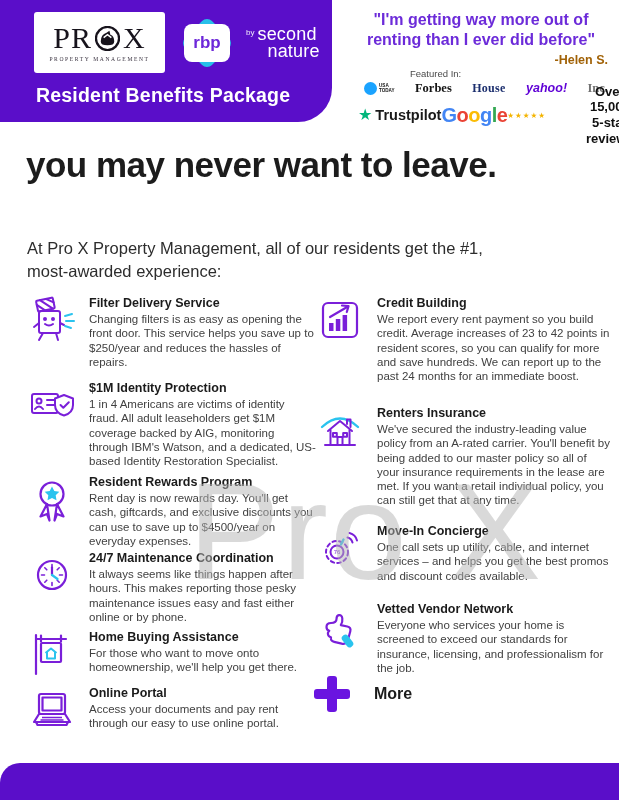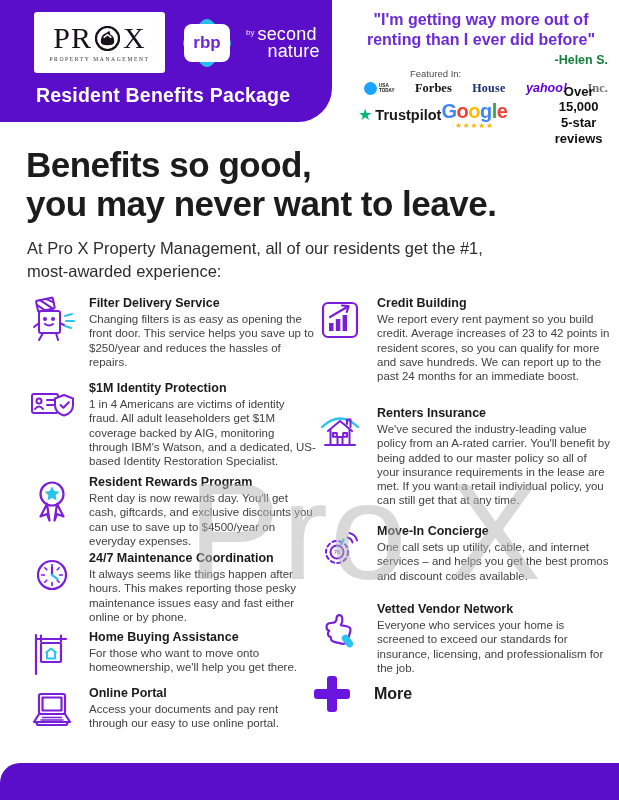--- a/index.html
+++ b/index.html
@@ -55,41 +55,41 @@
     color:#ffffff; font-weight:bold; font-size:19.5px; letter-spacing:.2px;
   }
 
   
   .quote {
     left:352px; top:10px; width:258px; text-align:center;
     color:#6c2bd9; font-weight:bold; font-size:16px; line-height:1.28;
   }
   .quote-author {
     left:352px; top:53px; width:256px; text-align:right;
-    color:#15803d; font-weight:bold; font-size:12.5px;
+    color:#a16207; font-weight:bold; font-size:12.5px;
   }
   .featured-label { left:366px; top:68px; font-size:9.5px; color:#4a4a4a;padding-left:44px; }
   .logos-row {
     left:364px; top:79px; width:244px; height:18px;
     display:flex; align-items:center; justify-content:space-between;
   }
   .usat { display:flex; align-items:center; gap:2px; }
   .usat-dot { width:13px; height:13px; border-radius:50%; background:#1aa3ff; display:inline-block; }
   .usat-txt { display:flex; flex-direction:column; font-size:4.6px; font-weight:bold; color:#111; line-height:1.1; }
   .forbes { font-family:"Liberation Serif","DejaVu Serif",serif; font-weight:bold; font-size:12.5px; color:#141414; }
   .house  { font-family:"Liberation Serif","DejaVu Serif",serif; font-weight:bold; font-size:12px; color:#1c2f6e; letter-spacing:.3px; }
   .yahoo  { font-weight:bold; font-size:12.5px; color:#5f01d6; font-style:italic; }
   .inc    { font-family:"Liberation Serif","DejaVu Serif",serif; font-weight:bold; font-size:12.5px; color:#737373; }
   .reviews-row {
     left:358px; top:99px; width:252px; height:32px;
     display:flex; align-items:center; justify-content:space-between;
   }
   .trustpilot { display:flex; align-items:center; gap:3px; font-size:14.5px; font-weight:600; color:#191919; }
   .tp-star { color:#00b67a; font-size:16px; line-height:1; }
-  .google { display:flex; flex-direction:column; align-items:center; line-height:1; }
+  .google { display:flex; flex-direction:row; align-items:center; line-height:1; }
   .gword { font-size:20px; font-weight:bold; letter-spacing:-.5px; }
   .g-blue{color:#4285F4}.g-red{color:#EA4335}.g-yellow{color:#FBBC05}.g-green{color:#34A853}
   .gstars { font-size:7.5px; color:#f4b400; letter-spacing:1px; margin-top:1px; }
   .review-count { font-size:13px; font-weight:bold; color:#101010; text-align:center; line-height:1.2;margin-left:40px; }
 
   
   .hero-title {
     left:26px; top:146px; width:580px;
     font-size:35px; font-weight:800; color:#1c1c1c; line-height:1.1; letter-spacing:-.5px;
   }
@@ -182,21 +182,20 @@
     <span class="gword"><span class="g-blue">G</span><span class="g-red">o</span><span class="g-yellow">o</span><span class="g-blue">g</span><span class="g-green">l</span><span class="g-red">e</span></span>
     <span class="gstars">★★★★★</span>
   </span>
   <span class="review-count">
     <div>Over 15,000</div>
     <div>5-star reviews</div>
   </span>
 </div>
 
 <div class="abs hero-title">
-  <div>Benefits so good,</div>
   <div>you may never want to leave.</div>
 </div>
 <div class="abs hero-sub">
   <div>At Pro X Property Management, all of our residents get the #1,</div>
   <div>most-awarded experience:</div>
 </div>
 
 <div class="abs benefit b-left" style="top:296px">
   <span class="bicon">
     <svg viewBox="0 0 48 48">

